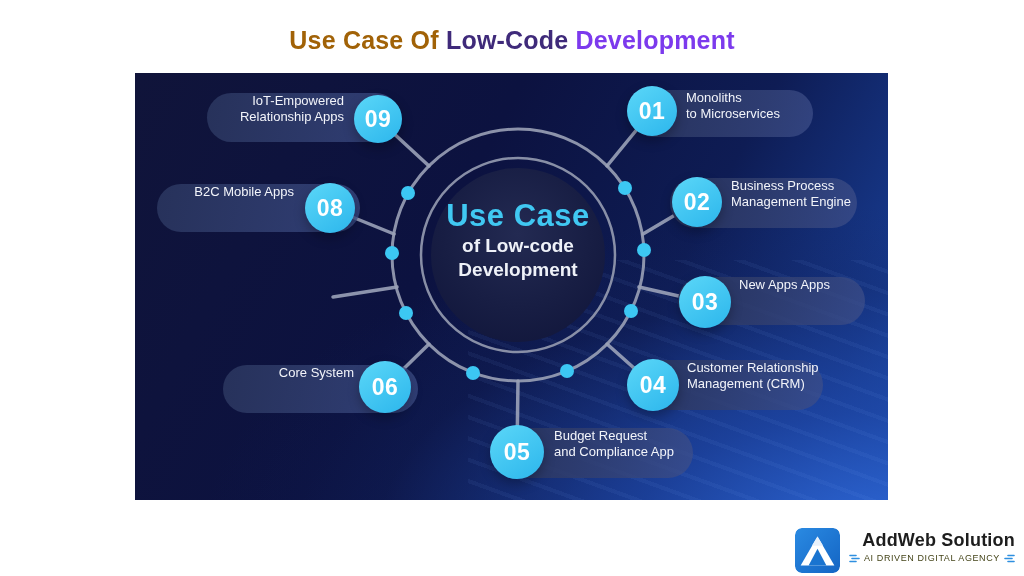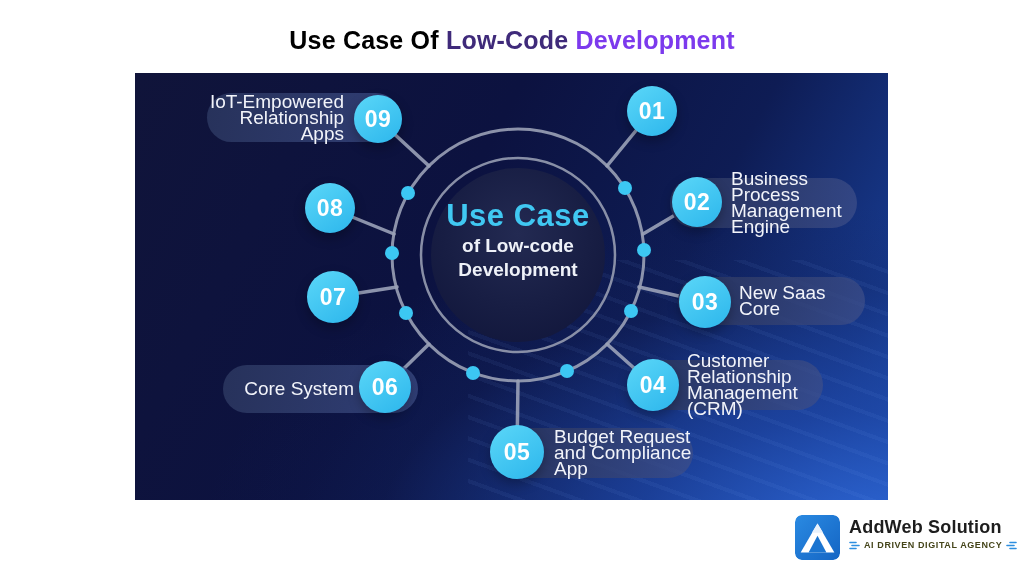--- a/index.html
+++ b/index.html
@@ -3,21 +3,21 @@
 <meta charset="utf-8">
 <style>
   * { margin:0; padding:0; box-sizing:border-box; }
   html,body { width:1024px; height:576px; background:#ffffff; overflow:hidden;
               font-family:"Liberation Sans", sans-serif; }
   .stage { position:relative; width:1024px; height:576px; background:#ffffff; }
 
   
   .title { position:absolute; top:26px; left:0; width:1024px; text-align:center;
            font-size:25px; font-weight:700; letter-spacing:.2px; }
-  .title .t1 { color:#000000; }
+  .title .t1 { color:#a16207; }
   .title .t2 { color:#3f2a7a; }
   .title .t3 { color:#7c3aed; }
 
   
   .panel { position:absolute; left:135px; top:73px; width:753px; height:427px;
            background:
              radial-gradient(130% 110% at 100% 108%, rgba(46,103,214,.95) 0%, rgba(30,70,165,.75) 26%, rgba(18,35,95,.25) 52%, rgba(10,16,50,0) 70%),
              linear-gradient(118deg, #10143a 0%, #0c1240 40%, #0e1c54 66%, #173a8e 88%, #2057bd 100%);
            overflow:hidden; }
   .panel .streaks { position:absolute; right:0; bottom:0; width:420px; height:240px;
@@ -27,38 +27,38 @@
   .wires { position:absolute; left:0; top:0; }
 
   
   .center-text { position:absolute; left:268px; top:125px; width:230px; text-align:center; }
   .center-text .c1 { display:block; font-size:31px; font-weight:700; color:#40c8f2; letter-spacing:.5px; line-height:36px; }
   .center-text .c2, .center-text .c3 { display:block; font-size:19px; font-weight:700; color:#eef1f8; line-height:24px; }
 
   
   .pill { position:absolute; border-radius:27px;
           background:linear-gradient(100deg, rgba(40,51,92,.96) 0%, rgba(62,79,138,.72) 100%);
-          display:flex; align-items:center; color:#f2f4fa; font-size:19px; line-height:16px; }
+          display:flex; color:#f2f4fa; font-size:13px; line-height:16px; }
   .pill.left-side  { justify-content:flex-end; text-align:right; }
   .pill.right-side { justify-content:flex-start; text-align:left; }
   .pill .lbl span { display:block; }
 
   .numcircle { position:absolute; border-radius:50%;
                background:linear-gradient(145deg, #5bd7f8 0%, #2cb6ec 100%);
                box-shadow:0 5px 12px rgba(0,0,0,.28);
                display:flex; align-items:center; justify-content:center;
                color:#ffffff; font-weight:700; font-size:23px; letter-spacing:.5px; }
 
   
-  .footer { position:absolute; left:795px; top:515px; display:flex; align-items:flex-start; }
+  .footer { position:absolute; left:795px; top:528px; display:flex; align-items:flex-start;text-align:right; }
   .logo-square { width:45px; height:45px; border-radius:7px; overflow:hidden; flex:0 0 auto; }
   .logo-textcol { margin-left:9px; padding-top:1px; }
   .logo-name { font-size:18px; font-weight:600; color:#1d1d1d; letter-spacing:.2px; line-height:22px; }
   .logo-tagline { display:flex; align-items:center; margin-top:2px; }
-  .logo-tagline .tag { font-size:9px; font-weight:700; color:#45451a; letter-spacing:.6px; margin:0 4px; }
+  .logo-tagline .tag { font-size:9px; font-weight:400; color:#45451a; letter-spacing:.6px; margin:0 4px; }
 </style>
 </head>
 <body>
 
 <div class="stage">
 
   <div class="title">
     <span class="t1">Use Case Of </span><span class="t2">Low-Code </span><span class="t3">Development</span>
   </div>
 
@@ -111,52 +111,62 @@
     </div>
 
     <div class="pill left-side" style="left:72px; top:20px; width:193px; height:49px; padding-right:56px;">
       <div class="lbl">
         <span>IoT-Empowered</span>
         <span>Relationship Apps</span>
       </div>
     </div>
     <div class="numcircle" style="left:219px; top:22px; width:48px; height:48px;">09</div>
 
+    <div class="pill left-side" style="left:22px; top:111px; width:203px; height:48px; padding-right:66px;">
+      <div class="lbl">
+        <span>B2C Mobile Apps</span>
+      </div>
+    </div>
     <div class="numcircle" style="left:170px; top:110px; width:50px; height:50px;">08</div>
 
-    <div class="numcircle" style="left:172px; top:198px; width:52px; height:52px;">07</div>
 
     <div class="pill left-side" style="left:88px; top:292px; width:195px; height:48px; padding-right:64px;">
       <div class="lbl">
         <span>Core System</span>
       </div>
     </div>
     <div class="numcircle" style="left:224px; top:288px; width:52px; height:52px;">06</div>
 
     <div class="pill right-side" style="left:357px; top:355px; width:201px; height:50px; padding-left:62px;">
       <div class="lbl">
         <span>Budget Request</span>
         <span>and Compliance App</span>
       </div>
     </div>
     <div class="numcircle" style="left:355px; top:352px; width:54px; height:54px;">05</div>
 
+    <div class="pill right-side" style="left:495px; top:17px; width:183px; height:47px; padding-left:56px;">
+      <div class="lbl">
+        <span>Monoliths</span>
+        <span>to Microservices</span>
+      </div>
+    </div>
     <div class="numcircle" style="left:492px; top:13px; width:50px; height:50px;">01</div>
 
     <div class="pill right-side" style="left:535px; top:105px; width:187px; height:50px; padding-left:61px;">
       <div class="lbl">
         <span>Business Process</span>
         <span>Management Engine</span>
       </div>
     </div>
     <div class="numcircle" style="left:537px; top:104px; width:50px; height:50px;">02</div>
 
     <div class="pill right-side" style="left:543px; top:204px; width:187px; height:48px; padding-left:61px;">
       <div class="lbl">
-        <span>New Saas Core</span>
+        <span>New Apps Apps</span>
       </div>
     </div>
     <div class="numcircle" style="left:544px; top:203px; width:52px; height:52px;">03</div>
 
     <div class="pill right-side" style="left:492px; top:287px; width:196px; height:50px; padding-left:60px;">
       <div class="lbl">
         <span>Customer Relationship</span>
         <span>Management (CRM)</span>
       </div>
     </div>

